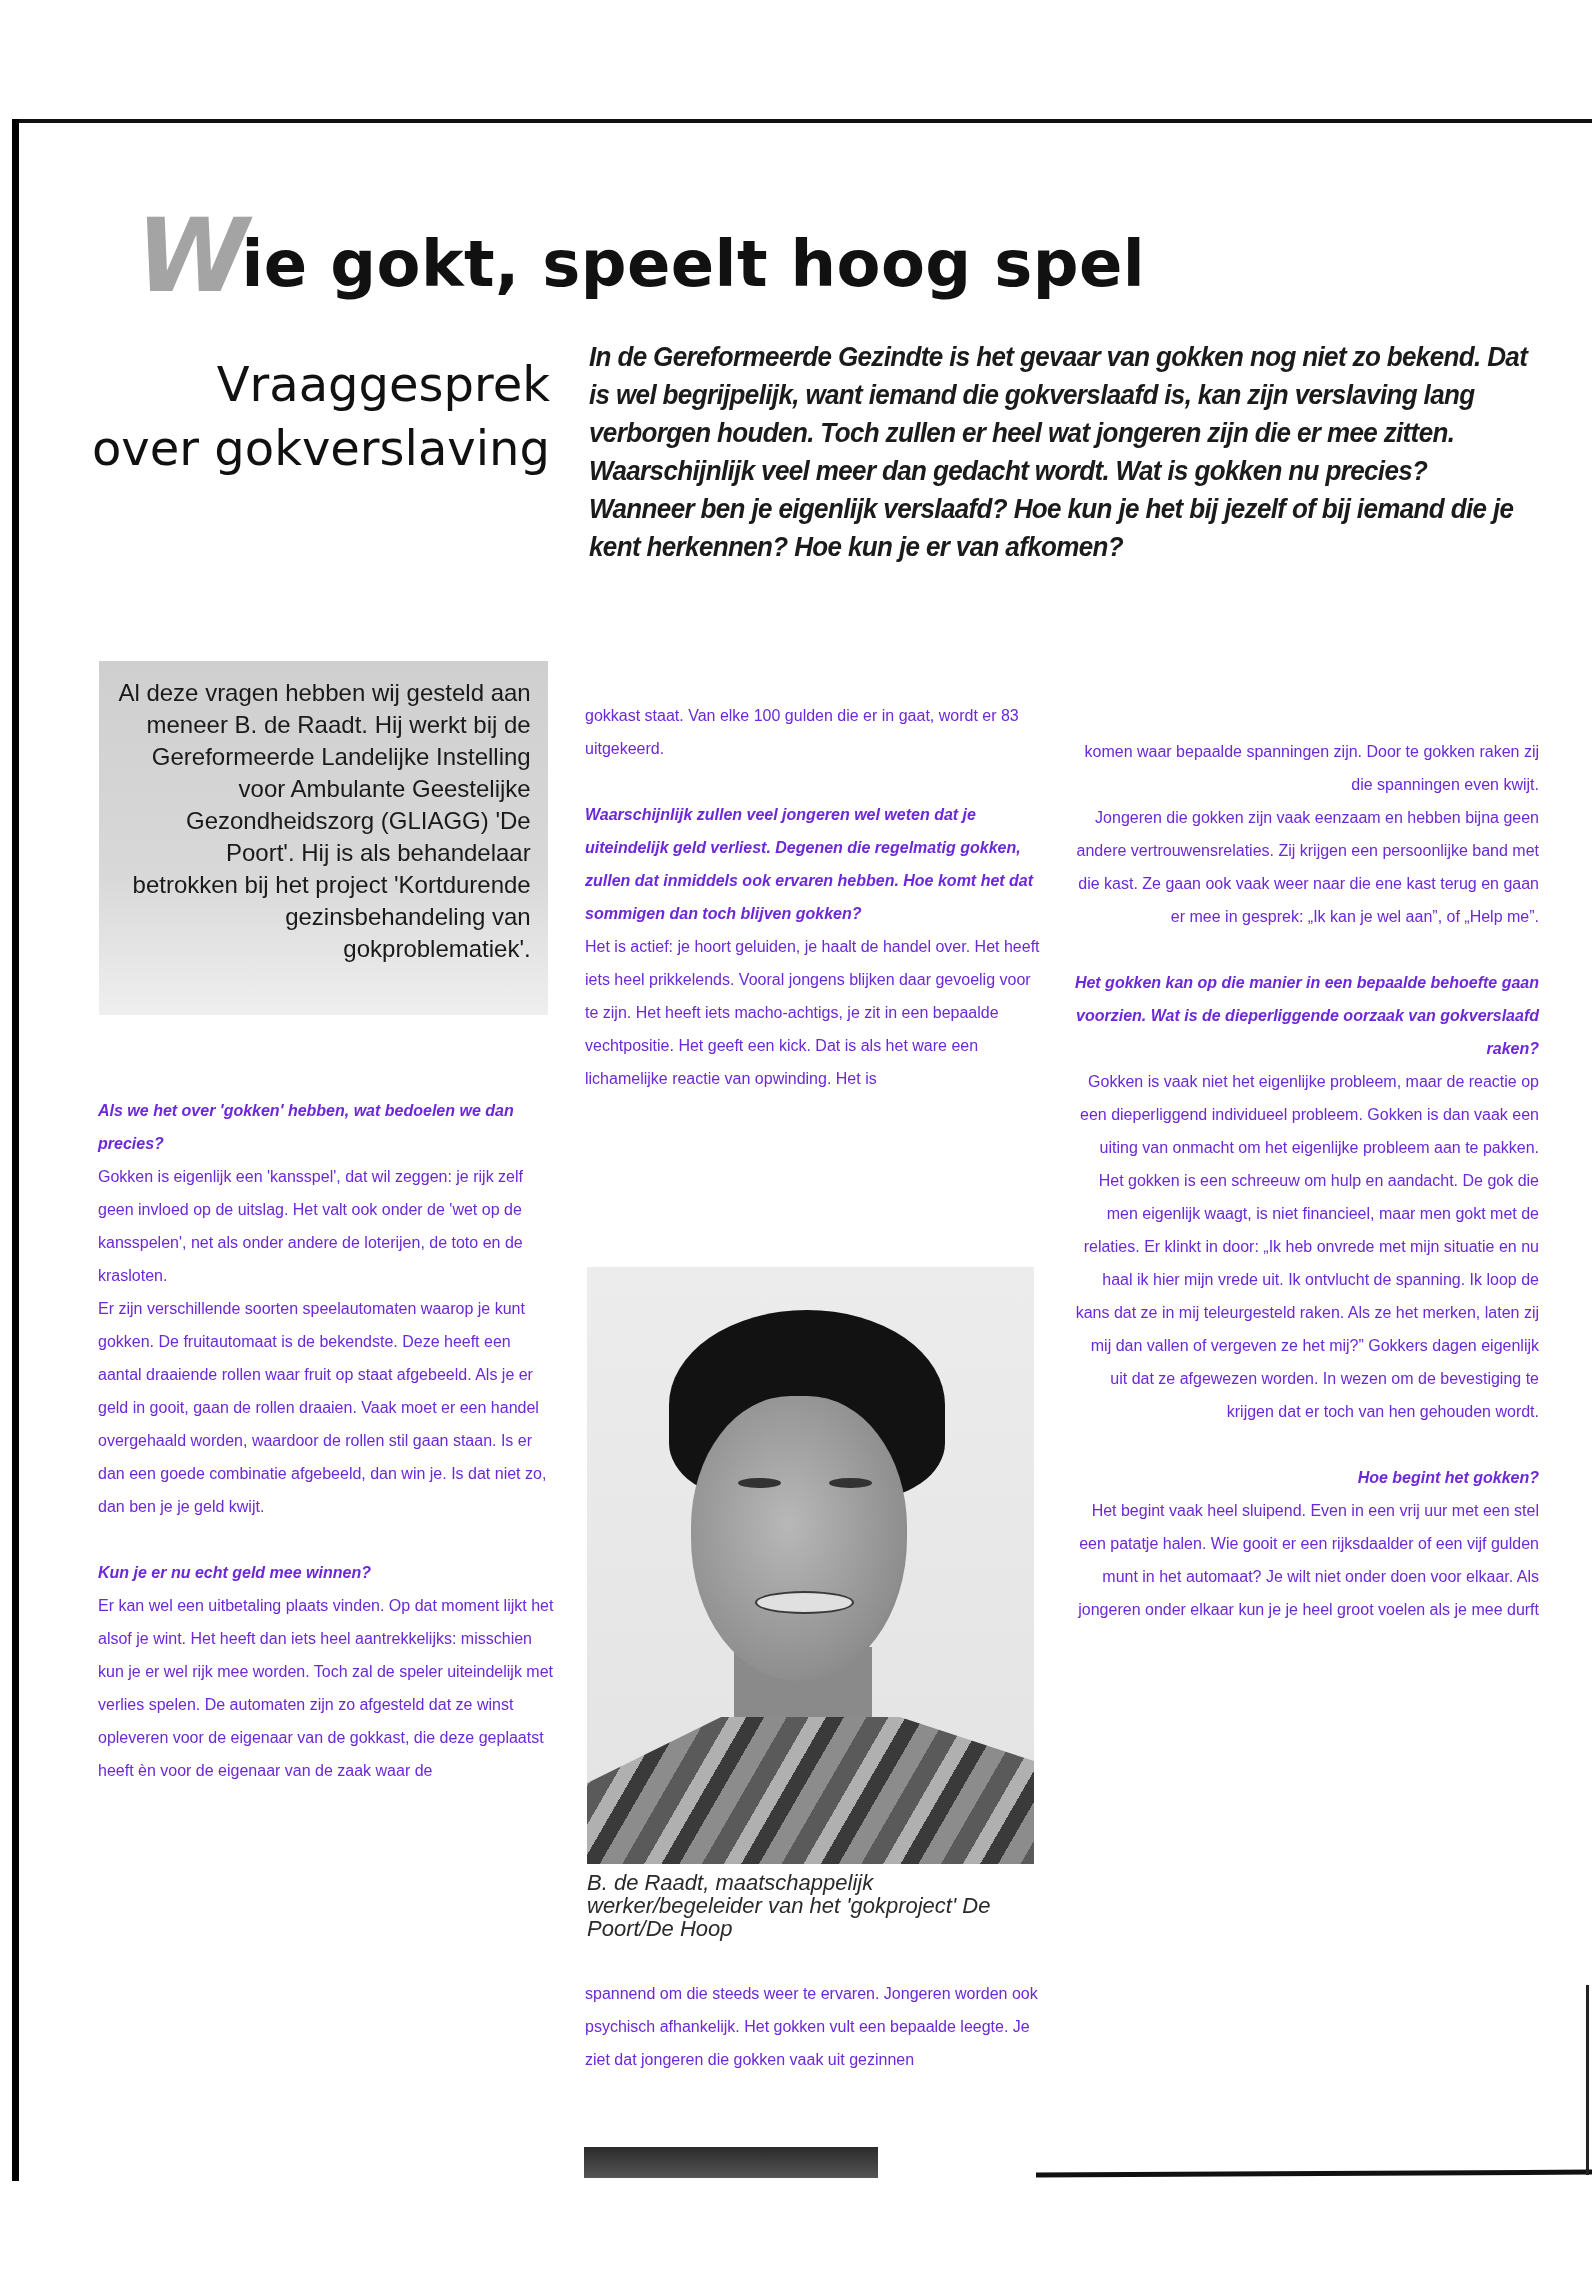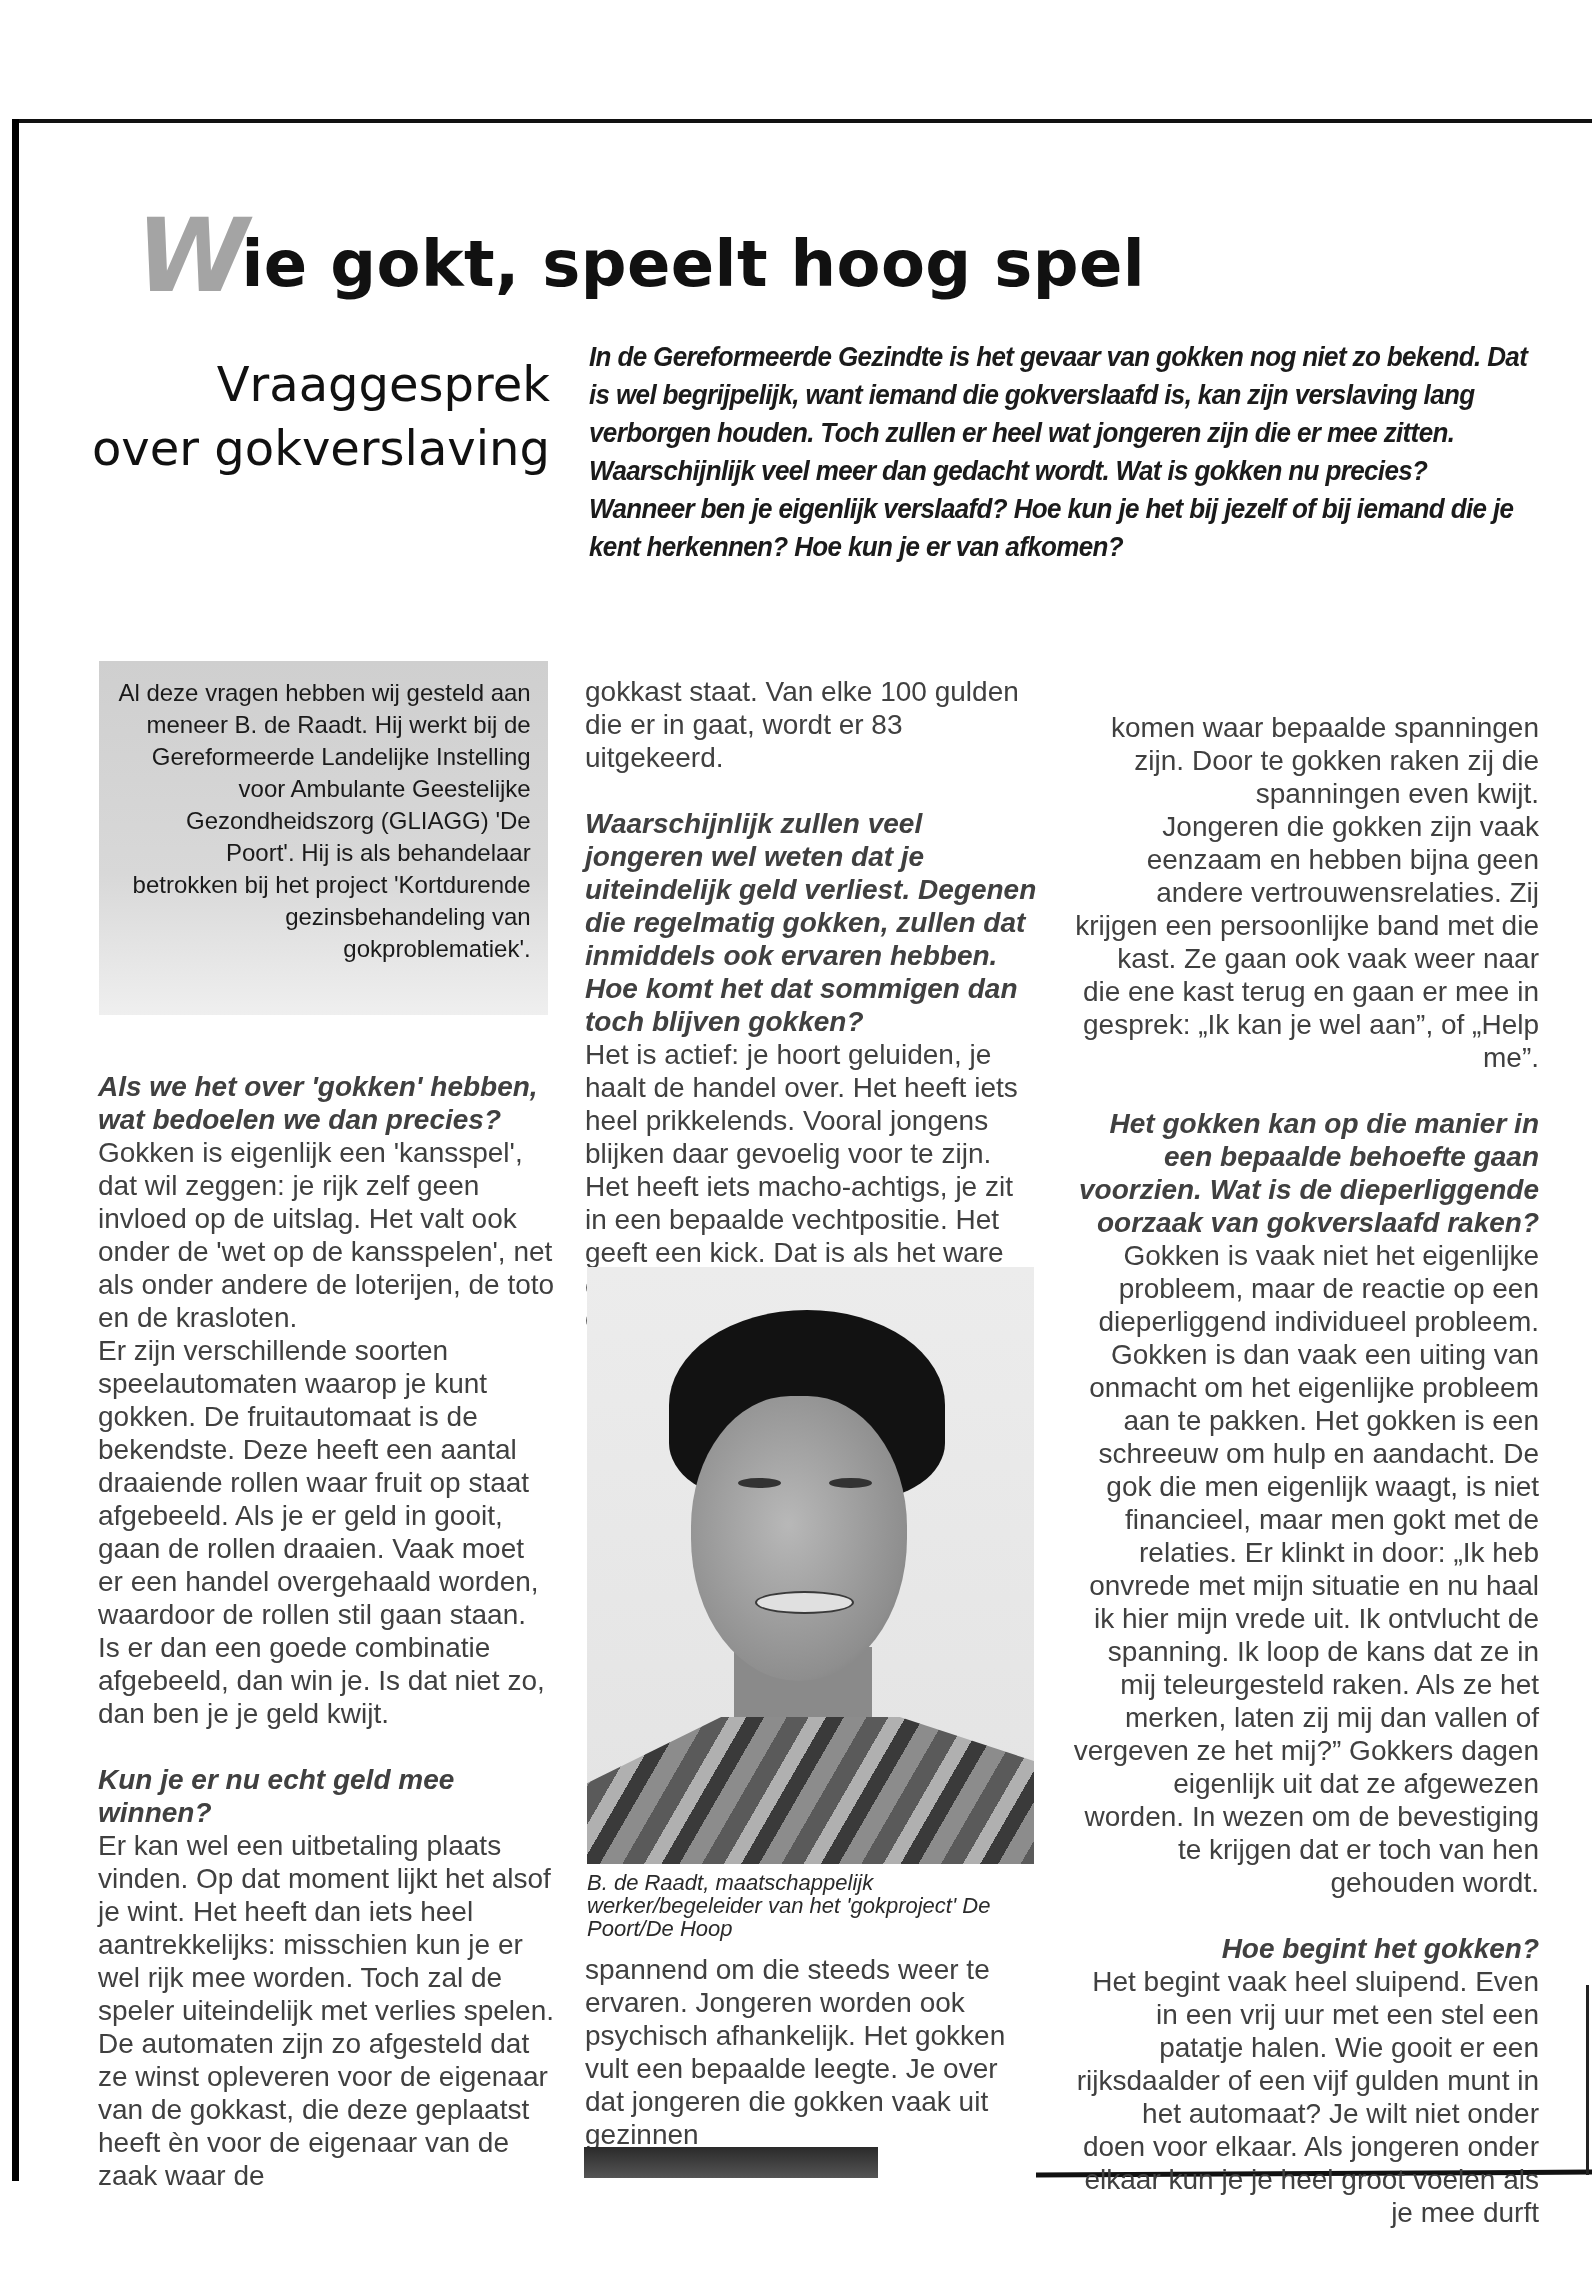--- a/index.html
+++ b/index.html
@@ -13,21 +13,21 @@
   .title .drop{color:#a4a4a4;font-size:102px;font-style:italic;font-weight:bold;letter-spacing:-7px;vertical-align:-5.2px;}
   .title .rest{color:#111;}
 
   .subtitle{position:absolute;left:86px;top:352px;width:464px;text-align:right;font-size:48px;line-height:64px;font-family:"DejaVu Sans",sans-serif;color:#111;}
 
   .intro{position:absolute;left:589px;top:338px;width:941px;font-size:28px;line-height:38px;font-style:italic;font-weight:bold;color:#1b1b1b;font-family:"Liberation Sans",sans-serif;letter-spacing:-0.7px;transform:scaleX(0.93);transform-origin:left top;width:1010px;}
 
   .callout{position:absolute;left:99px;top:661px;width:449px;height:354px;background:linear-gradient(180deg,#cfcfcf 0%,#d8d8d8 60%,#efefef 100%);}
   .callout-text{position:absolute;right:17.3px;top:15.5px;width:414px;text-align:right;font-size:24px;line-height:32px;color:#1a1a1a;}
 
-  .col{position:absolute;font-size:28px;line-height:33px;color:#404040;}
+  .col{position:absolute;font-size:16px;line-height:33px;color:#6d28d9;margin-top:24px;}
   .col p{margin:0;}
   .col .q{font-style:italic;font-weight:bold;}
   .col .gap{height:33px;}
   .col1{left:98px;top:1070px;width:457px;}
   .col2{left:585px;top:675px;width:457px;}
   .col2b{left:585px;top:1953px;width:457px;}
   .col3{left:1073px;top:711px;width:466px;text-align:right;}
 
   .photo{position:absolute;left:587px;top:1267px;width:447px;height:597px;background:
     radial-gradient(ellipse 38% 22% at 50% 27%, #111 0%, #151515 70%, transparent 72%),
@@ -89,21 +89,21 @@
   <div class="neck"></div>
   <div class="head"></div>
   <div class="eye" style="left:151px;"></div>
   <div class="eye" style="left:242px;"></div>
   <div class="mouth"></div>
   <div class="shirt"></div>
 </div>
 <div class="caption">B. de Raadt, maatschappelijk werker/begeleider van het 'gokproject' De Poort/De Hoop</div>
 
 <div class="col col2b">
-  <p>spannend om die steeds weer te ervaren. Jongeren worden ook psychisch afhankelijk. Het gokken vult een bepaalde leegte. Je over dat jongeren die gokken vaak uit gezinnen</p>
+  <p>spannend om die steeds weer te ervaren. Jongeren worden ook psychisch afhankelijk. Het gokken vult een bepaalde leegte. Je ziet dat jongeren die gokken vaak uit gezinnen</p>
 </div>
 
 <div class="col col3">
   <p>komen waar bepaalde spanningen zijn. Door te gokken raken zij die spanningen even kwijt.</p>
   <p>Jongeren die gokken zijn vaak eenzaam en hebben bijna geen andere vertrouwensrelaties. Zij krijgen een persoonlijke band met die kast. Ze gaan ook vaak weer naar die ene kast terug en gaan er mee in gesprek: „Ik kan je wel aan”, of „Help me”.</p>
   <div class="gap"></div>
   <p class="q">Het gokken kan op die manier in een bepaalde behoefte gaan voorzien. Wat is de dieperliggende oorzaak van gokverslaafd raken?</p>
   <p>Gokken is vaak niet het eigenlijke probleem, maar de reactie op een dieperliggend individueel probleem. Gokken is dan vaak een uiting van onmacht om het eigenlijke probleem aan te pakken. Het gokken is een schreeuw om hulp en aandacht. De gok die men eigenlijk waagt, is niet financieel, maar men gokt met de relaties. Er klinkt in door: „Ik heb onvrede met mijn situatie en nu haal ik hier mijn vrede uit. Ik ontvlucht de spanning. Ik loop de kans dat ze in mij teleurgesteld raken. Als ze het merken, laten zij mij dan vallen of vergeven ze het mij?” Gokkers dagen eigenlijk uit dat ze afgewezen worden. In wezen om de bevestiging te krijgen dat er toch van hen gehouden wordt.</p>
   <div class="gap"></div>
   <p class="q">Hoe begint het gokken?</p>

